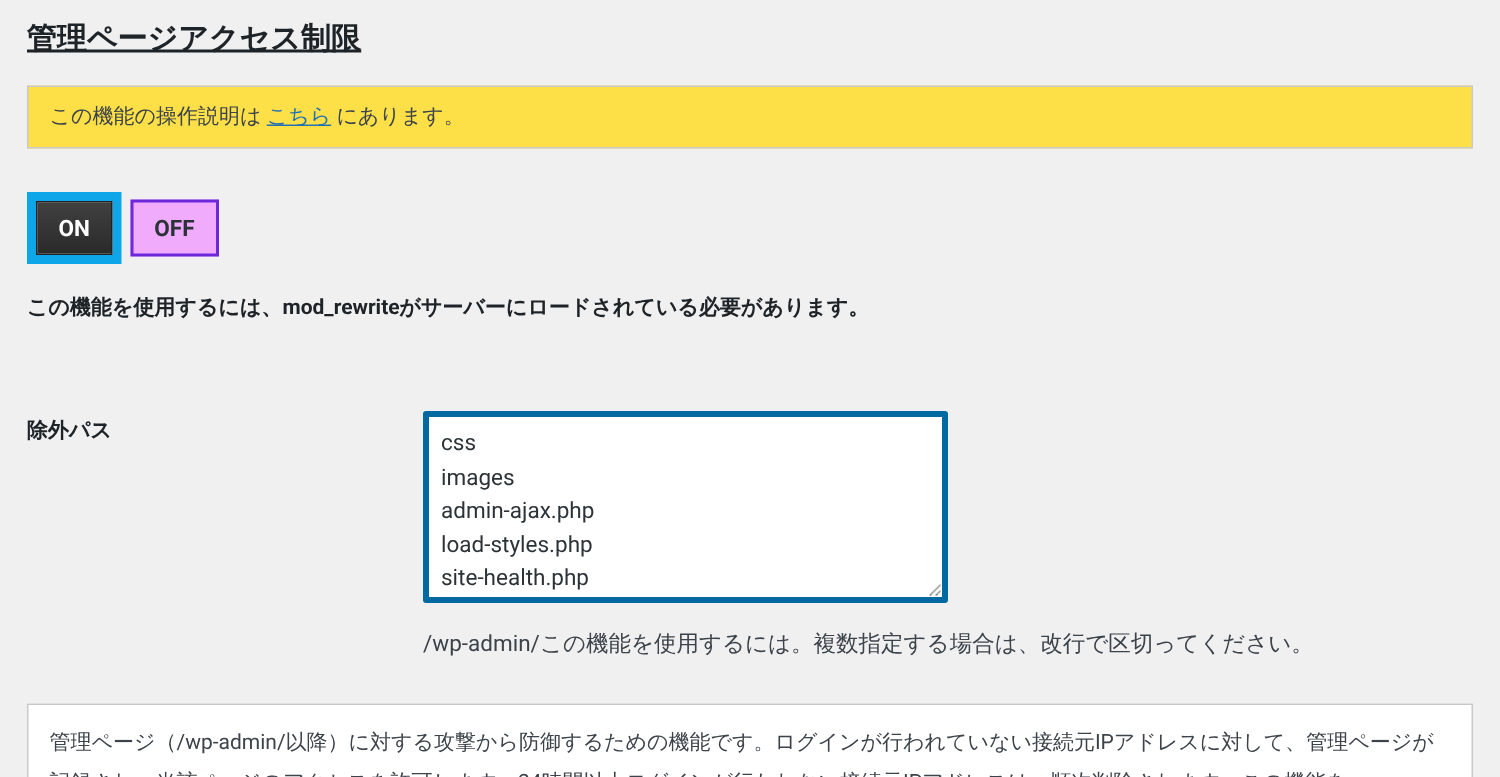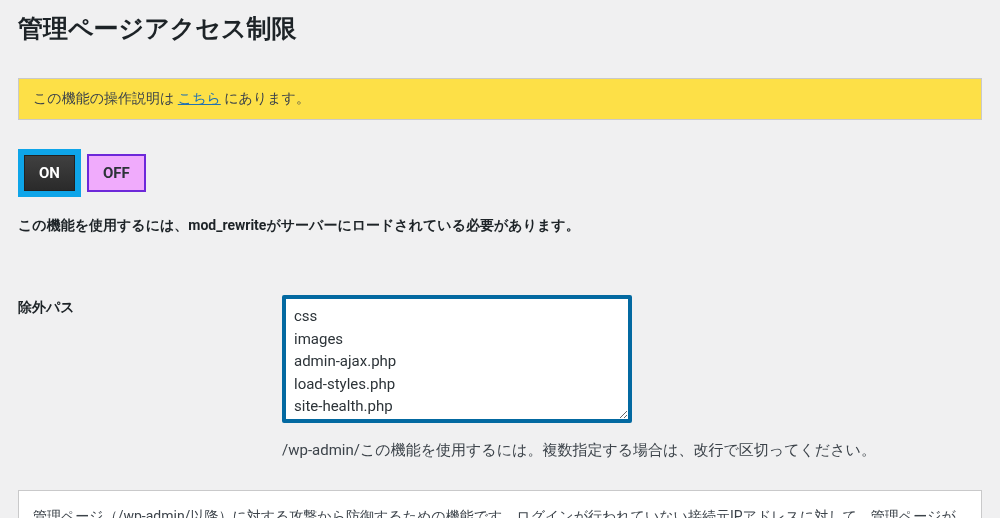--- a/index.html
+++ b/index.html
@@ -10,24 +10,25 @@
     font-family: -apple-system, BlinkMacSystemFont, "Segoe UI", Roboto, "Hiragino Kaku Gothic ProN", "Hiragino Sans", Meiryo, sans-serif;
     color: #1d2327;
     width: 1000px;
     height: 518px;
     overflow: hidden;
   }
   .wrap {
     padding: 12px 18px 0 18px;
   }
   h2.section-title {
-    font-size: 25px;
+    font-size: 20px;
     font-weight: 700;
-    margin: 0 0 33px 0;
+    margin: 0 0 18px 0;
     color: #1d2327;
+    text-decoration: underline;
   }
   .notice-box {
     background: #fde047;
     border: 1px solid #c9c9ca;
     padding: 11px 14px;
     font-size: 14px;
     color: #3c434a;
     margin-bottom: 29px;
   }
   .notice-box a {

